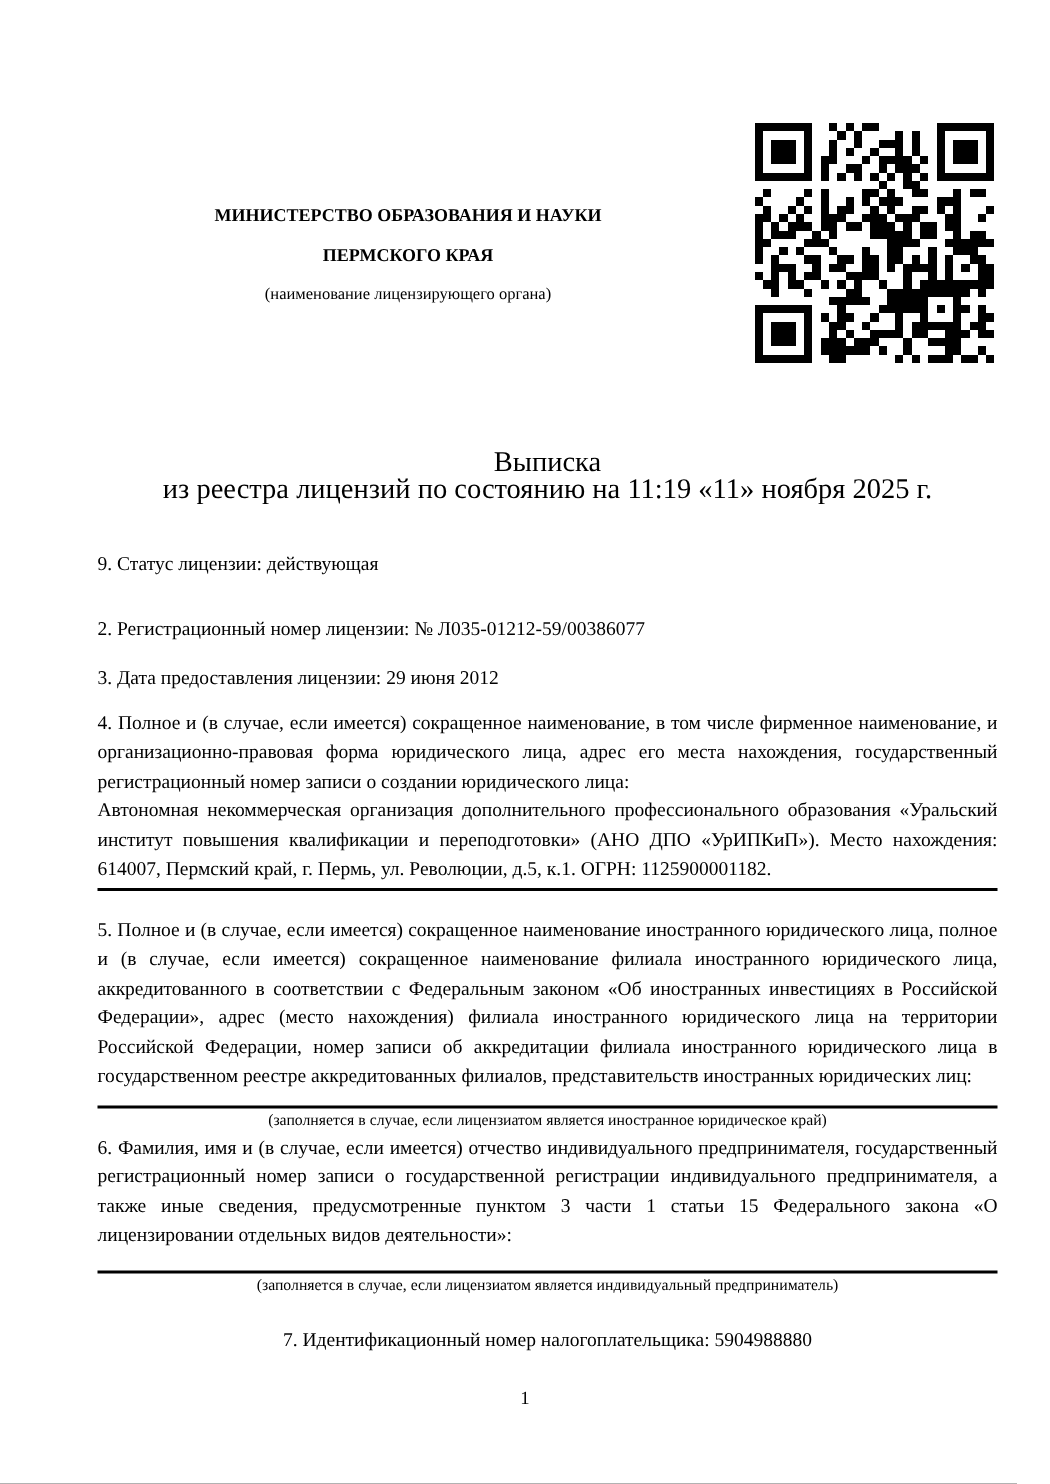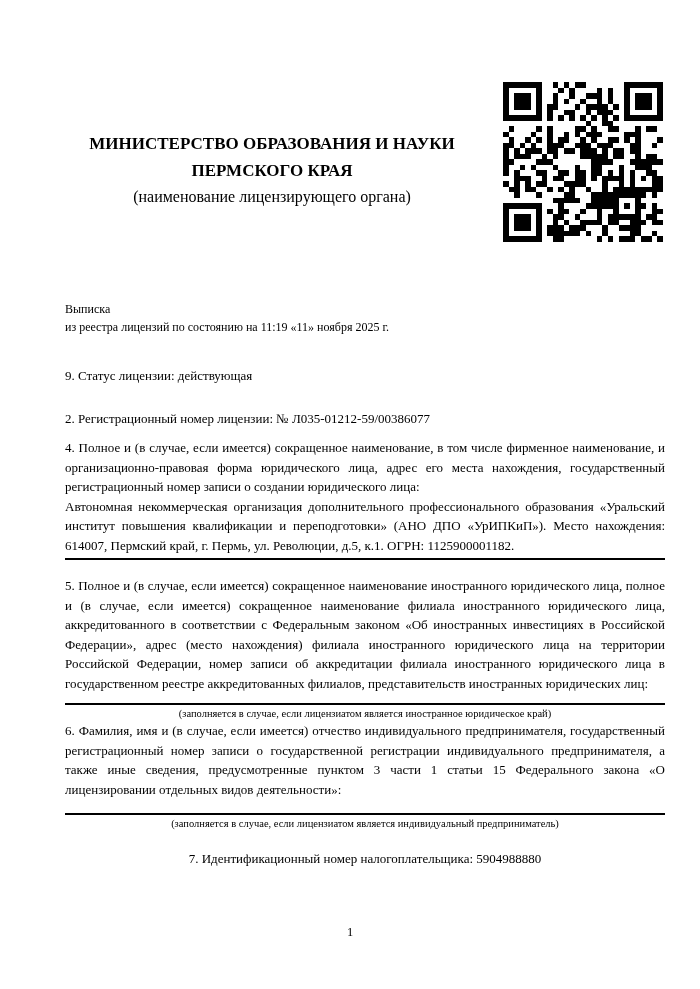--- a/index.html
+++ b/index.html
@@ -8,34 +8,34 @@
     width:700px;height:989px;
     margin:0 auto;
     background:#ffffff;
     color:#000000;
     font-family:"Liberation Serif", serif;
     overflow:hidden;
   }
   
   .ministry{
     position:absolute;left:52px;top:130px;width:440px;
-    text-align:center;font-weight:bold;font-size:17px;line-height:27px;
+    text-align:center;font-weight:bold;font-size:12px;line-height:27px;
   }
   .ministry-note{
     position:absolute;left:52px;top:190px;width:440px;
-    text-align:center;font-size:16px;line-height:13px;
+    text-align:center;font-size:11px;line-height:13px;
   }
   .qr{
     position:absolute;left:503px;top:82px;width:160px;height:160px;
   }
   .qr svg{width:100%;height:100%;display:block;fill:#000;}
   
   .title-block{
     position:absolute;left:65px;top:300px;width:600px;
-    text-align:left;font-size:12px;line-height:18px;
+    text-align:center;font-size:19px;line-height:18px;
   }
   
   .content{
     position:absolute;left:65px;top:366px;width:600px;
     font-size:13px;line-height:19.5px;
   }
   .item-line{white-space:nowrap;}
   .sub-note{
     text-align:center;font-size:10.5px;line-height:14px;
   }
@@ -500,20 +500,21 @@
   </div>
 
   <div class="content">
 
     <div>
       <div class="item-line">9. Статус лицензии: действующая</div>
     </div>
 
     <div class="item-line gap-i2">2. Регистрационный номер лицензии: № Л035-01212-59/00386077</div>
 
+    <div class="item-line gap-i3">3. Дата предоставления лицензии: 29 июня 2012</div>
 
     <div class="gap-i4">
       <div class="para">4. Полное и (в случае, если имеется) сокращенное наименование, в том числе фирменное наименование, и организационно-правовая форма юридического лица, адрес его места нахождения, государственный регистрационный номер записи о создании юридического лица:</div>
       <div class="para">Автономная некоммерческая организация дополнительного профессионального образования «Уральский институт повышения квалификации и переподготовки» (АНО ДПО «УрИПКиП»). Место нахождения: 614007, Пермский край, г. Пермь, ул. Революции, д.5, к.1. ОГРН: 1125900001182.</div>
       <hr class="rule mt-note4">
     </div>
 
     <div class="gap-i5">
       <div class="para">5. Полное и (в случае, если имеется) сокращенное наименование иностранного юридического лица, полное и (в случае, если имеется) сокращенное наименование филиала иностранного юридического лица, аккредитованного в соответствии с Федеральным законом «Об иностранных инвестициях в Российской Федерации», адрес (место нахождения) филиала иностранного юридического лица на территории Российской Федерации, номер записи об аккредитации филиала иностранного юридического лица в государственном реестре аккредитованных филиалов, представительств иностранных юридических лиц:</div>
       <hr class="rule gap-rule5">

